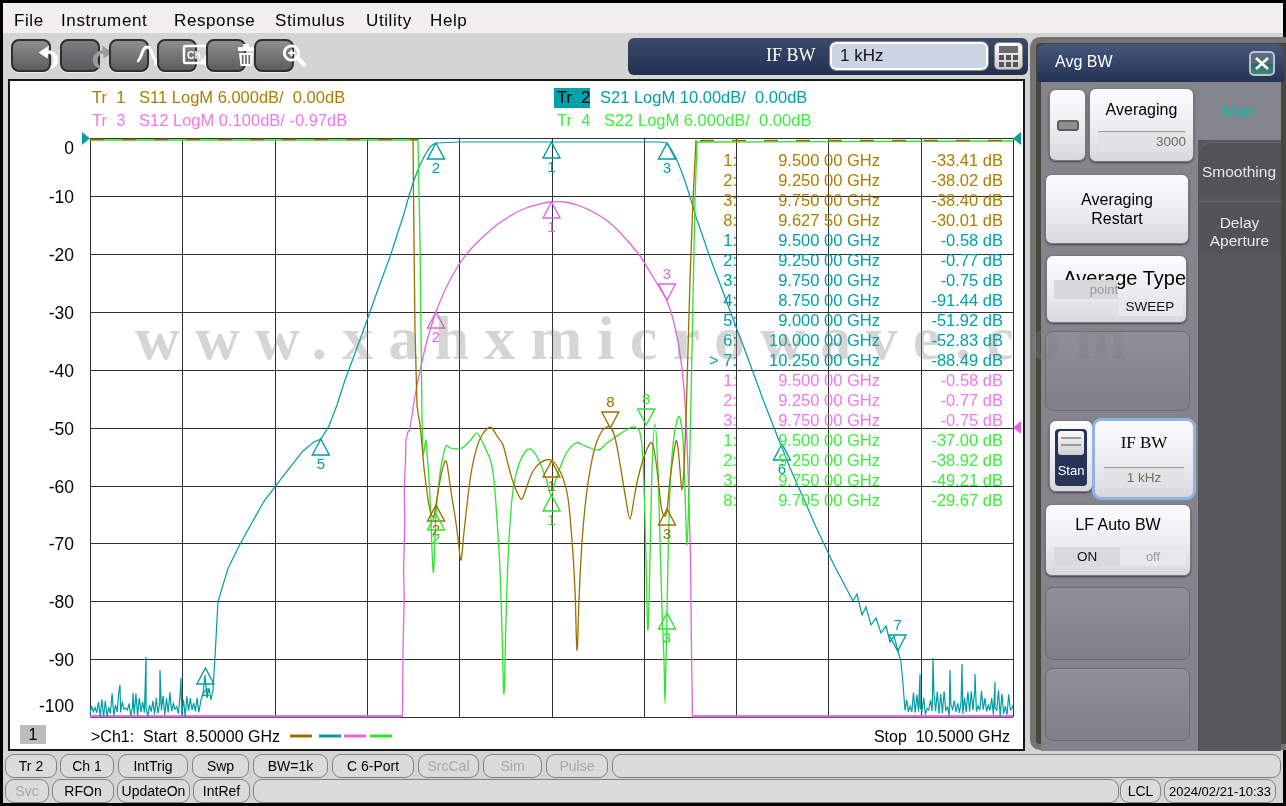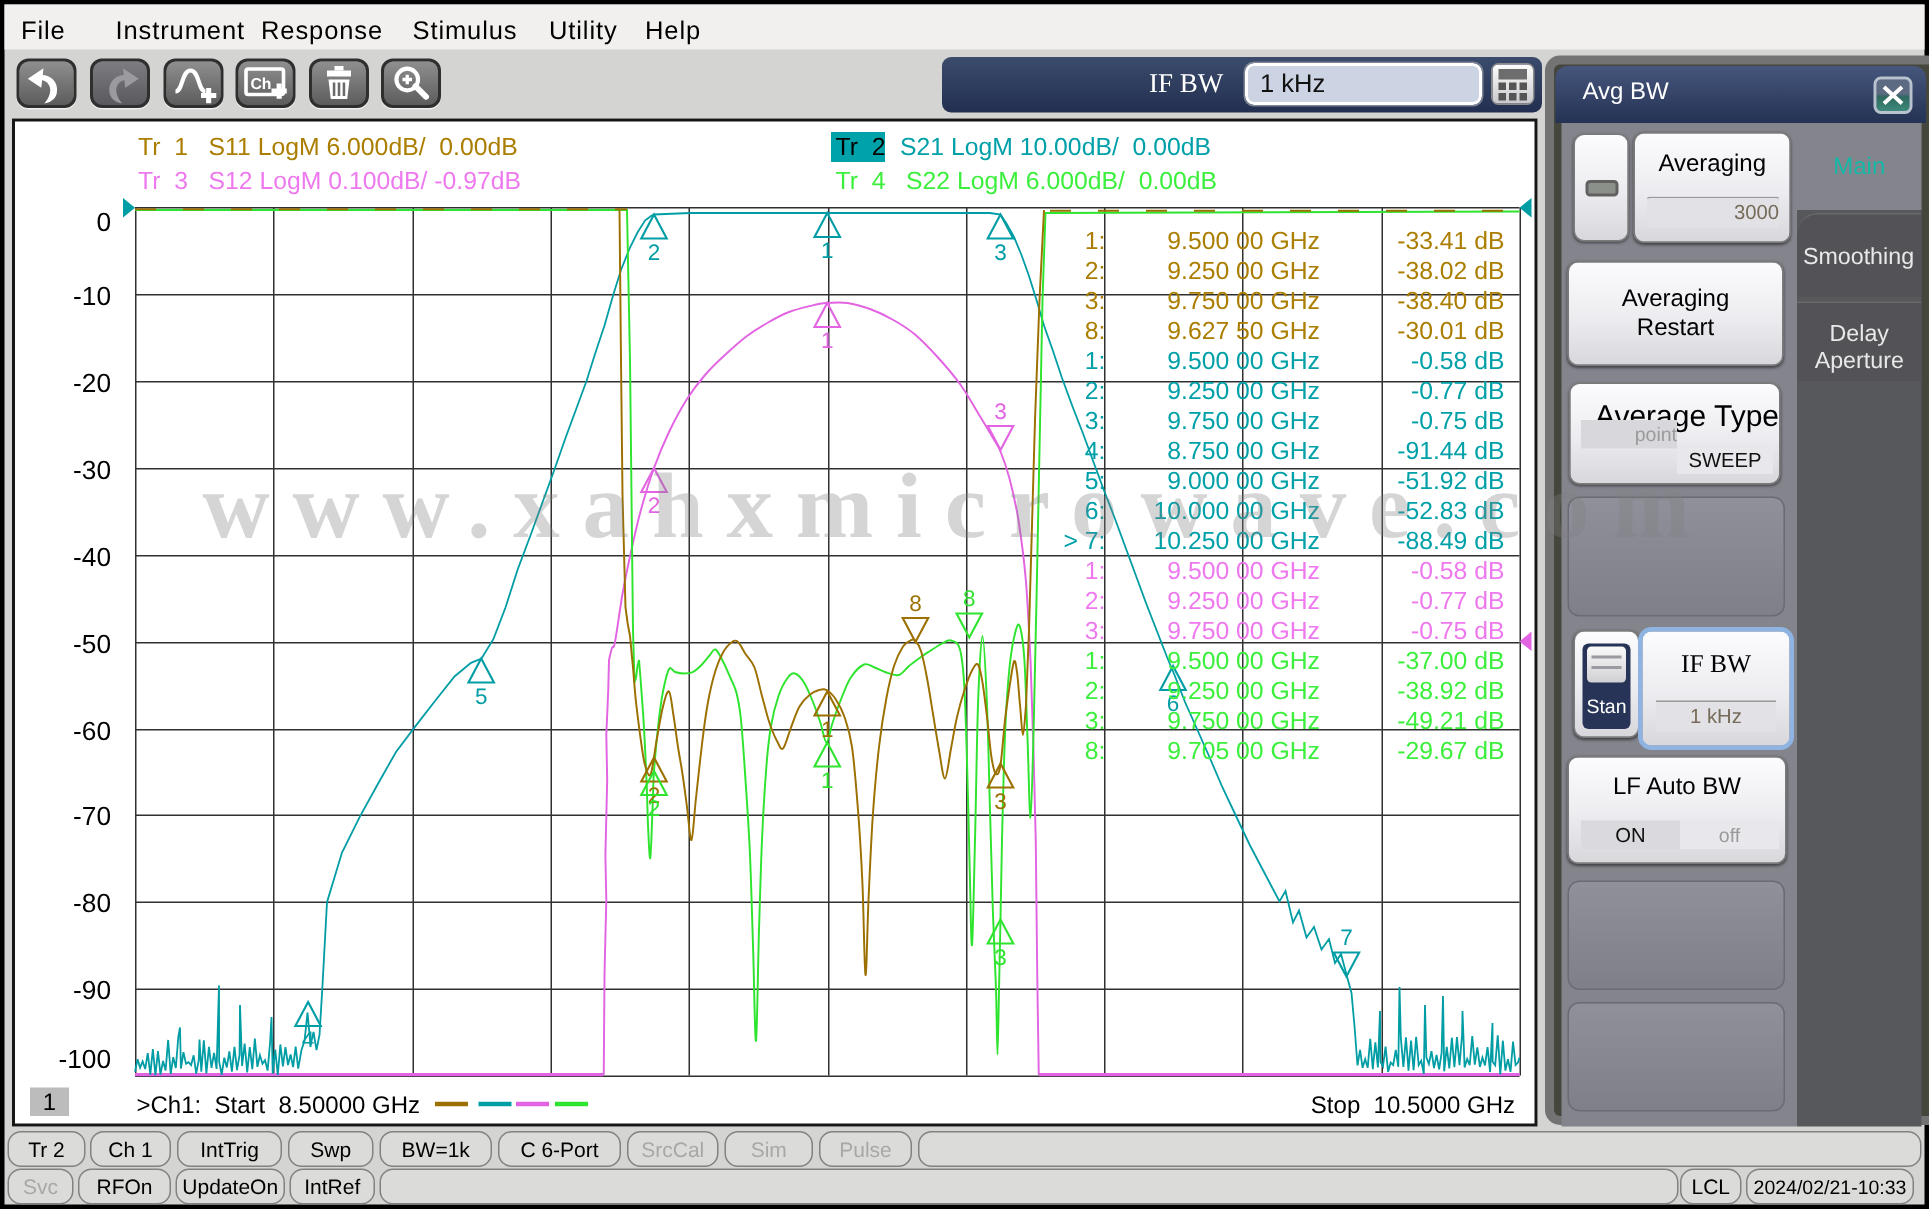--- a/index.html
+++ b/index.html
@@ -1,38 +1,38 @@
 <!DOCTYPE html>
 <html><head>
 <meta charset="utf-8">
 <style>
 * { margin:0; padding:0; box-sizing:border-box; }
 html,body { width:1286px; height:806px; overflow:hidden; }
 body { background:#000; font-family:"Liberation Sans", sans-serif; position:relative; }
 .app { position:absolute; left:3px; top:3px; width:1280px; height:800px; background:#d4d4d2; }
 .menubar { position:absolute; left:0; top:0; width:1280px; height:30px; background:#f1f0ee; font-size:17px; letter-spacing:0.6px; color:#000; }
 .menubar span { position:absolute; top:8px; }
-.toolbtn { position:absolute; top:36px; width:40px; height:33px; border-radius:8px; border:2px solid #2f2f2f; text-align:left; box-shadow:0 1px 0 rgba(255,255,255,0.6); }
+.toolbtn { position:absolute; top:36px; width:40px; height:33px; border-radius:8px; border:2px solid #2f2f2f; text-align:left; box-shadow:0 1px 0 rgba(255,255,255,0.6);padding-left:20px; }
 .toolbtn svg { margin-top:1px; }
 .ifbwbar { position:absolute; left:625px; top:35px; width:400px; height:37px; background:linear-gradient(#3b4b6c,#232f50); border-radius:6px; }
 .ifbwbar .lab { position:absolute; left:138px; top:7px; color:#fff; font-family:"Liberation Serif",serif; font-size:18px; }
 .chartbox { position:absolute; left:5px; top:76px; width:1017px; height:672px; background:#fff; border:2px solid #161616; }
 .panel { position:absolute; left:1027px; top:34px; width:268px; height:713px; background:#45463c; border-radius:10px; border:6px solid #737373; }
 .ptitle { position:absolute; left:1px; top:1px; width:247px; height:38px; background:linear-gradient(#46567c,#243253); border-radius:8px 8px 0 0; color:#fff; font-size:16px; z-index:5;}
 .sbtn { position:absolute; border:1px solid #828282; border-radius:9px; background:#dbdbd9; text-align:center; font-size:14px; color:#000; padding-top:3px; }
 .sbtn.dis { color:#a8a8a8; }
 .watermark { position:absolute; left:132px; top:300px; width:1100px; color:rgba(128,128,128,0.33);
   font-family:"Liberation Serif", serif; font-weight:bold; font-size:62px; letter-spacing:15.2px; z-index:50; white-space:nowrap; }
 </style>
 </head>
 <body>
 <div class="app">
   <div class="menubar">
     <span style="left:11px">File</span>
-    <span style="left:74px">Instrument</span>
+    <span style="left:58px">Instrument</span>
     <span style="left:171px">Response</span>
     <span style="left:272px">Stimulus</span>
     <span style="left:363px">Utility</span>
     <span style="left:427px">Help</span>
   </div>
   <div class="toolbtn" style="left:8px;background:linear-gradient(#8f8f8f,#5c5c5c)"><svg width="36" height="29" viewBox="0 0 36 29">
         <path d="M5.5,10.5 L16,3.5 L14.5,16.5 Z" fill="#fff"></path>
         <path d="M11.5,8 C21,7 26.5,13 24.8,20.5 C23.8,24.5 20,26.5 16.5,27 C20,23 21.5,18.5 19.8,15 C18,11.5 15.5,11 11,11.8 Z" fill="#fff"></path>
       </svg></div>
     <div class="toolbtn" style="left:57px;background:linear-gradient(#7c7c81,#59595e)"><svg width="36" height="29" viewBox="0 0 36 29">

